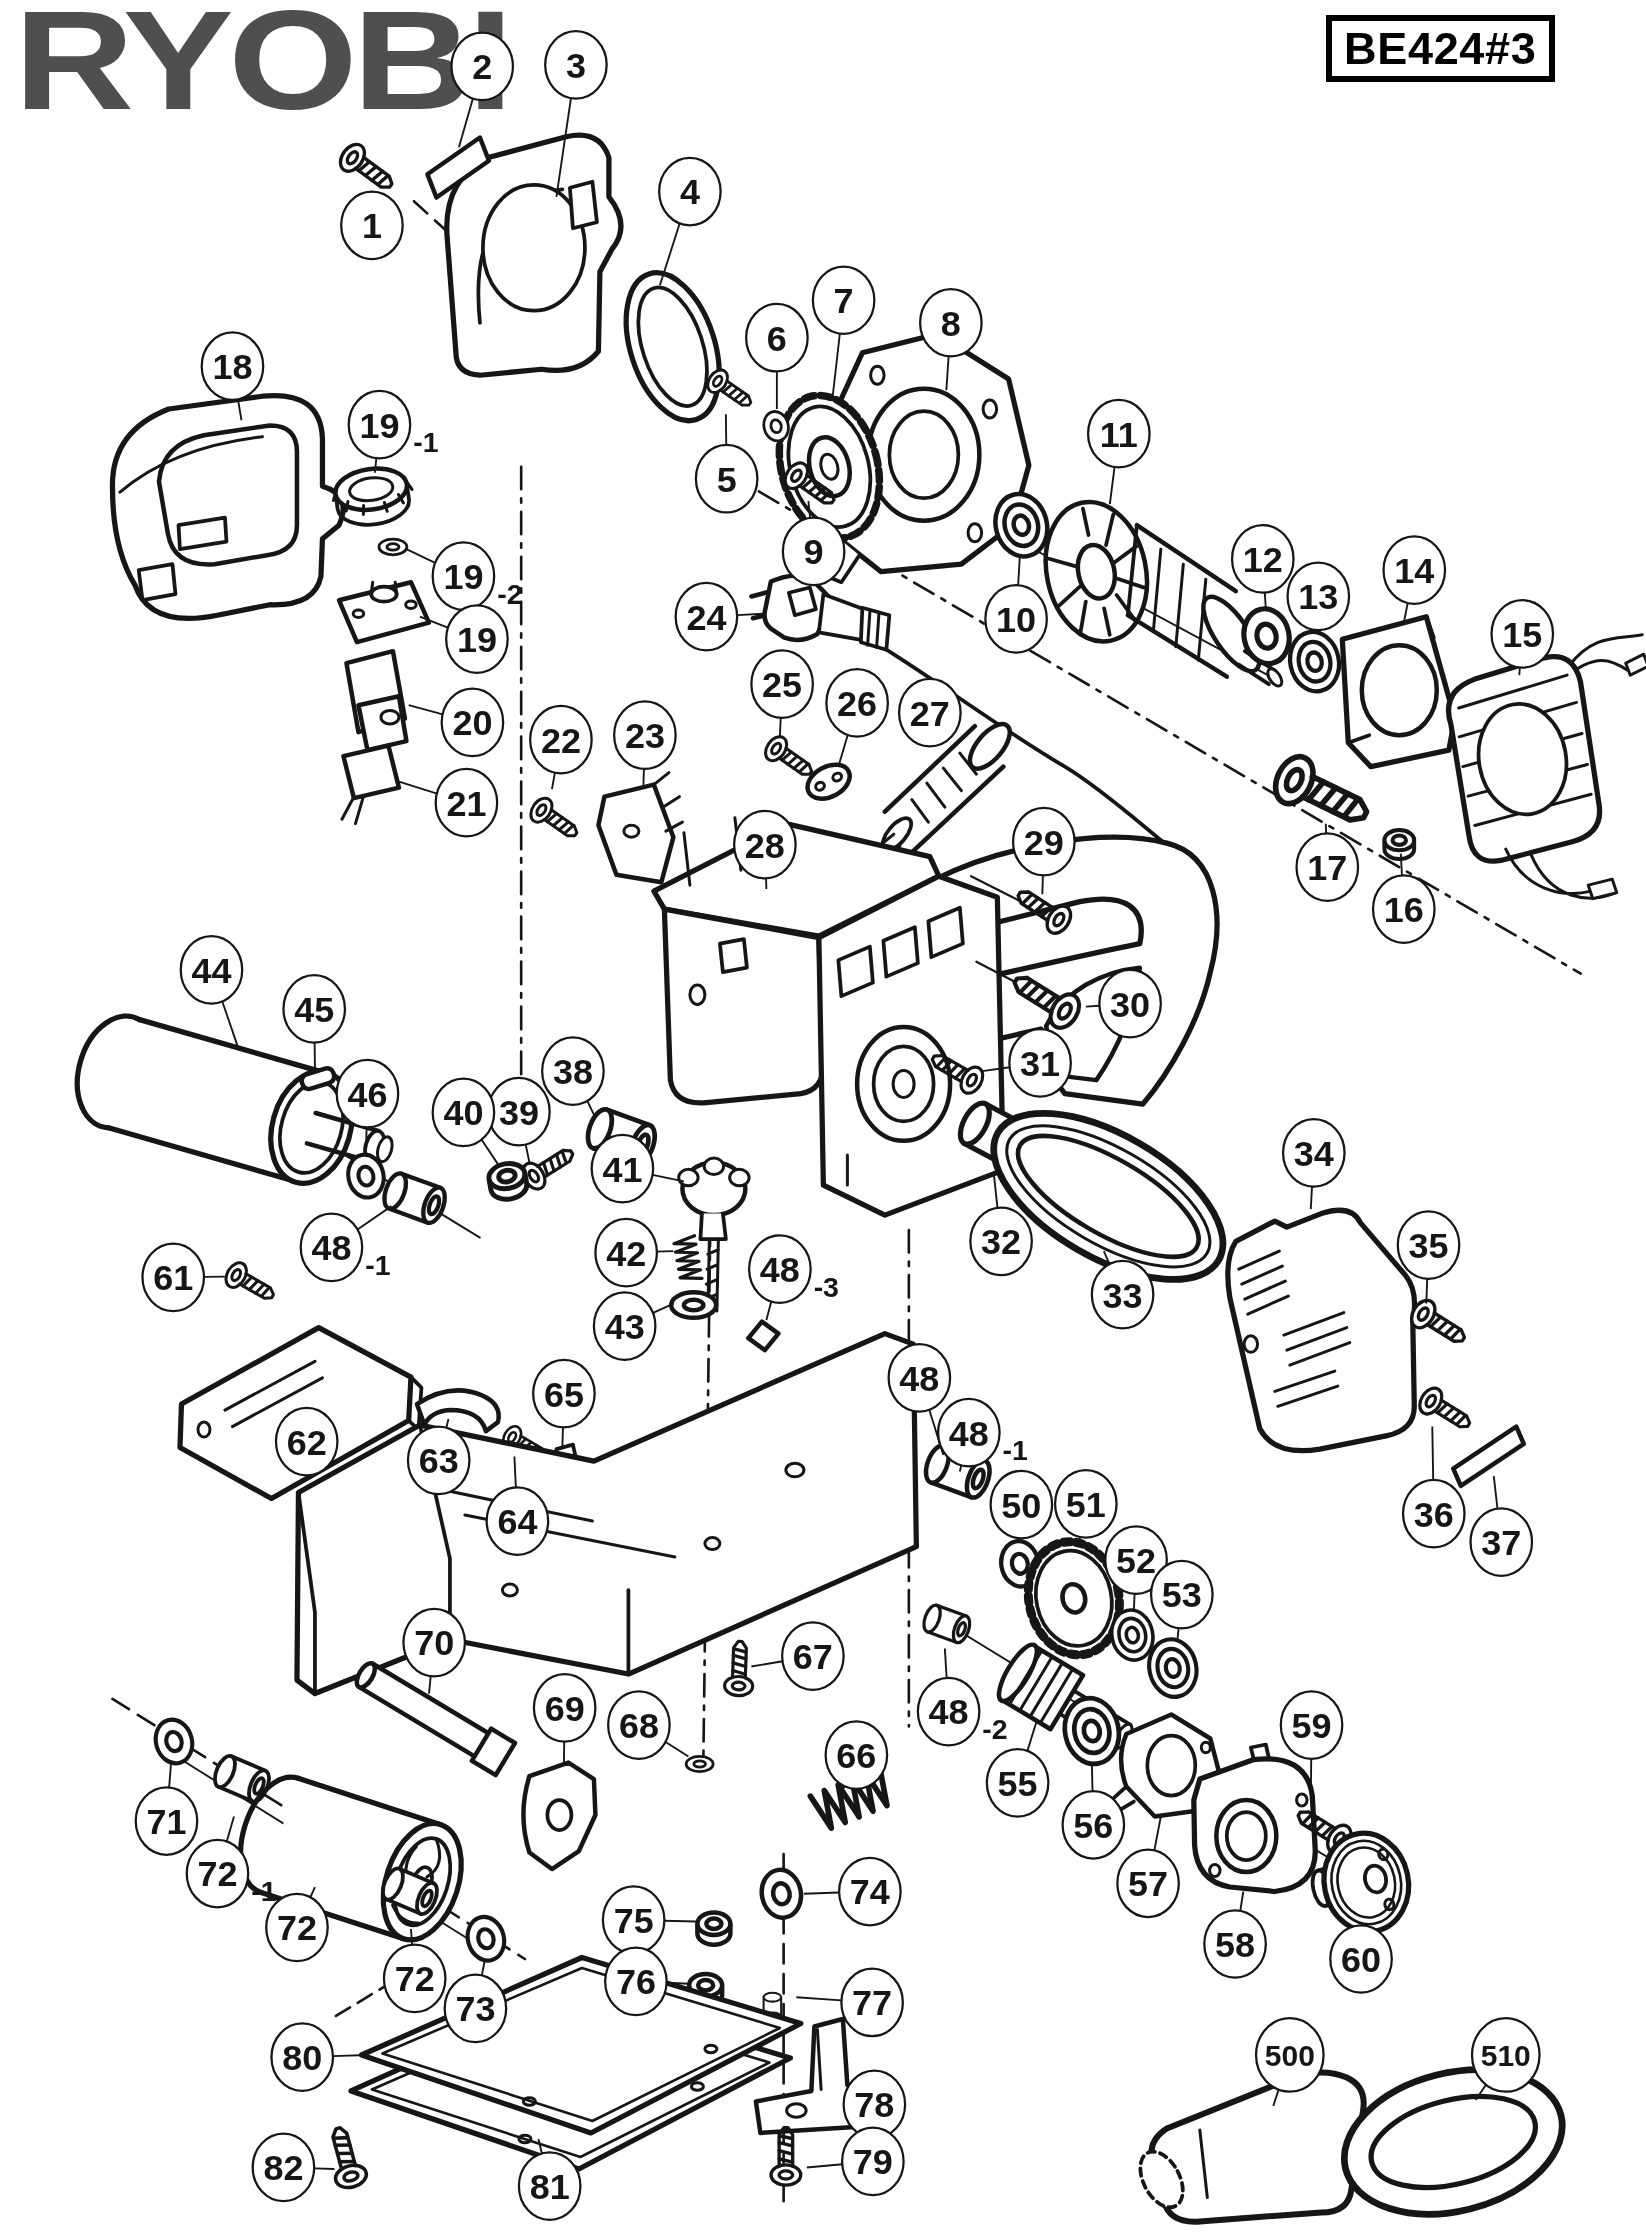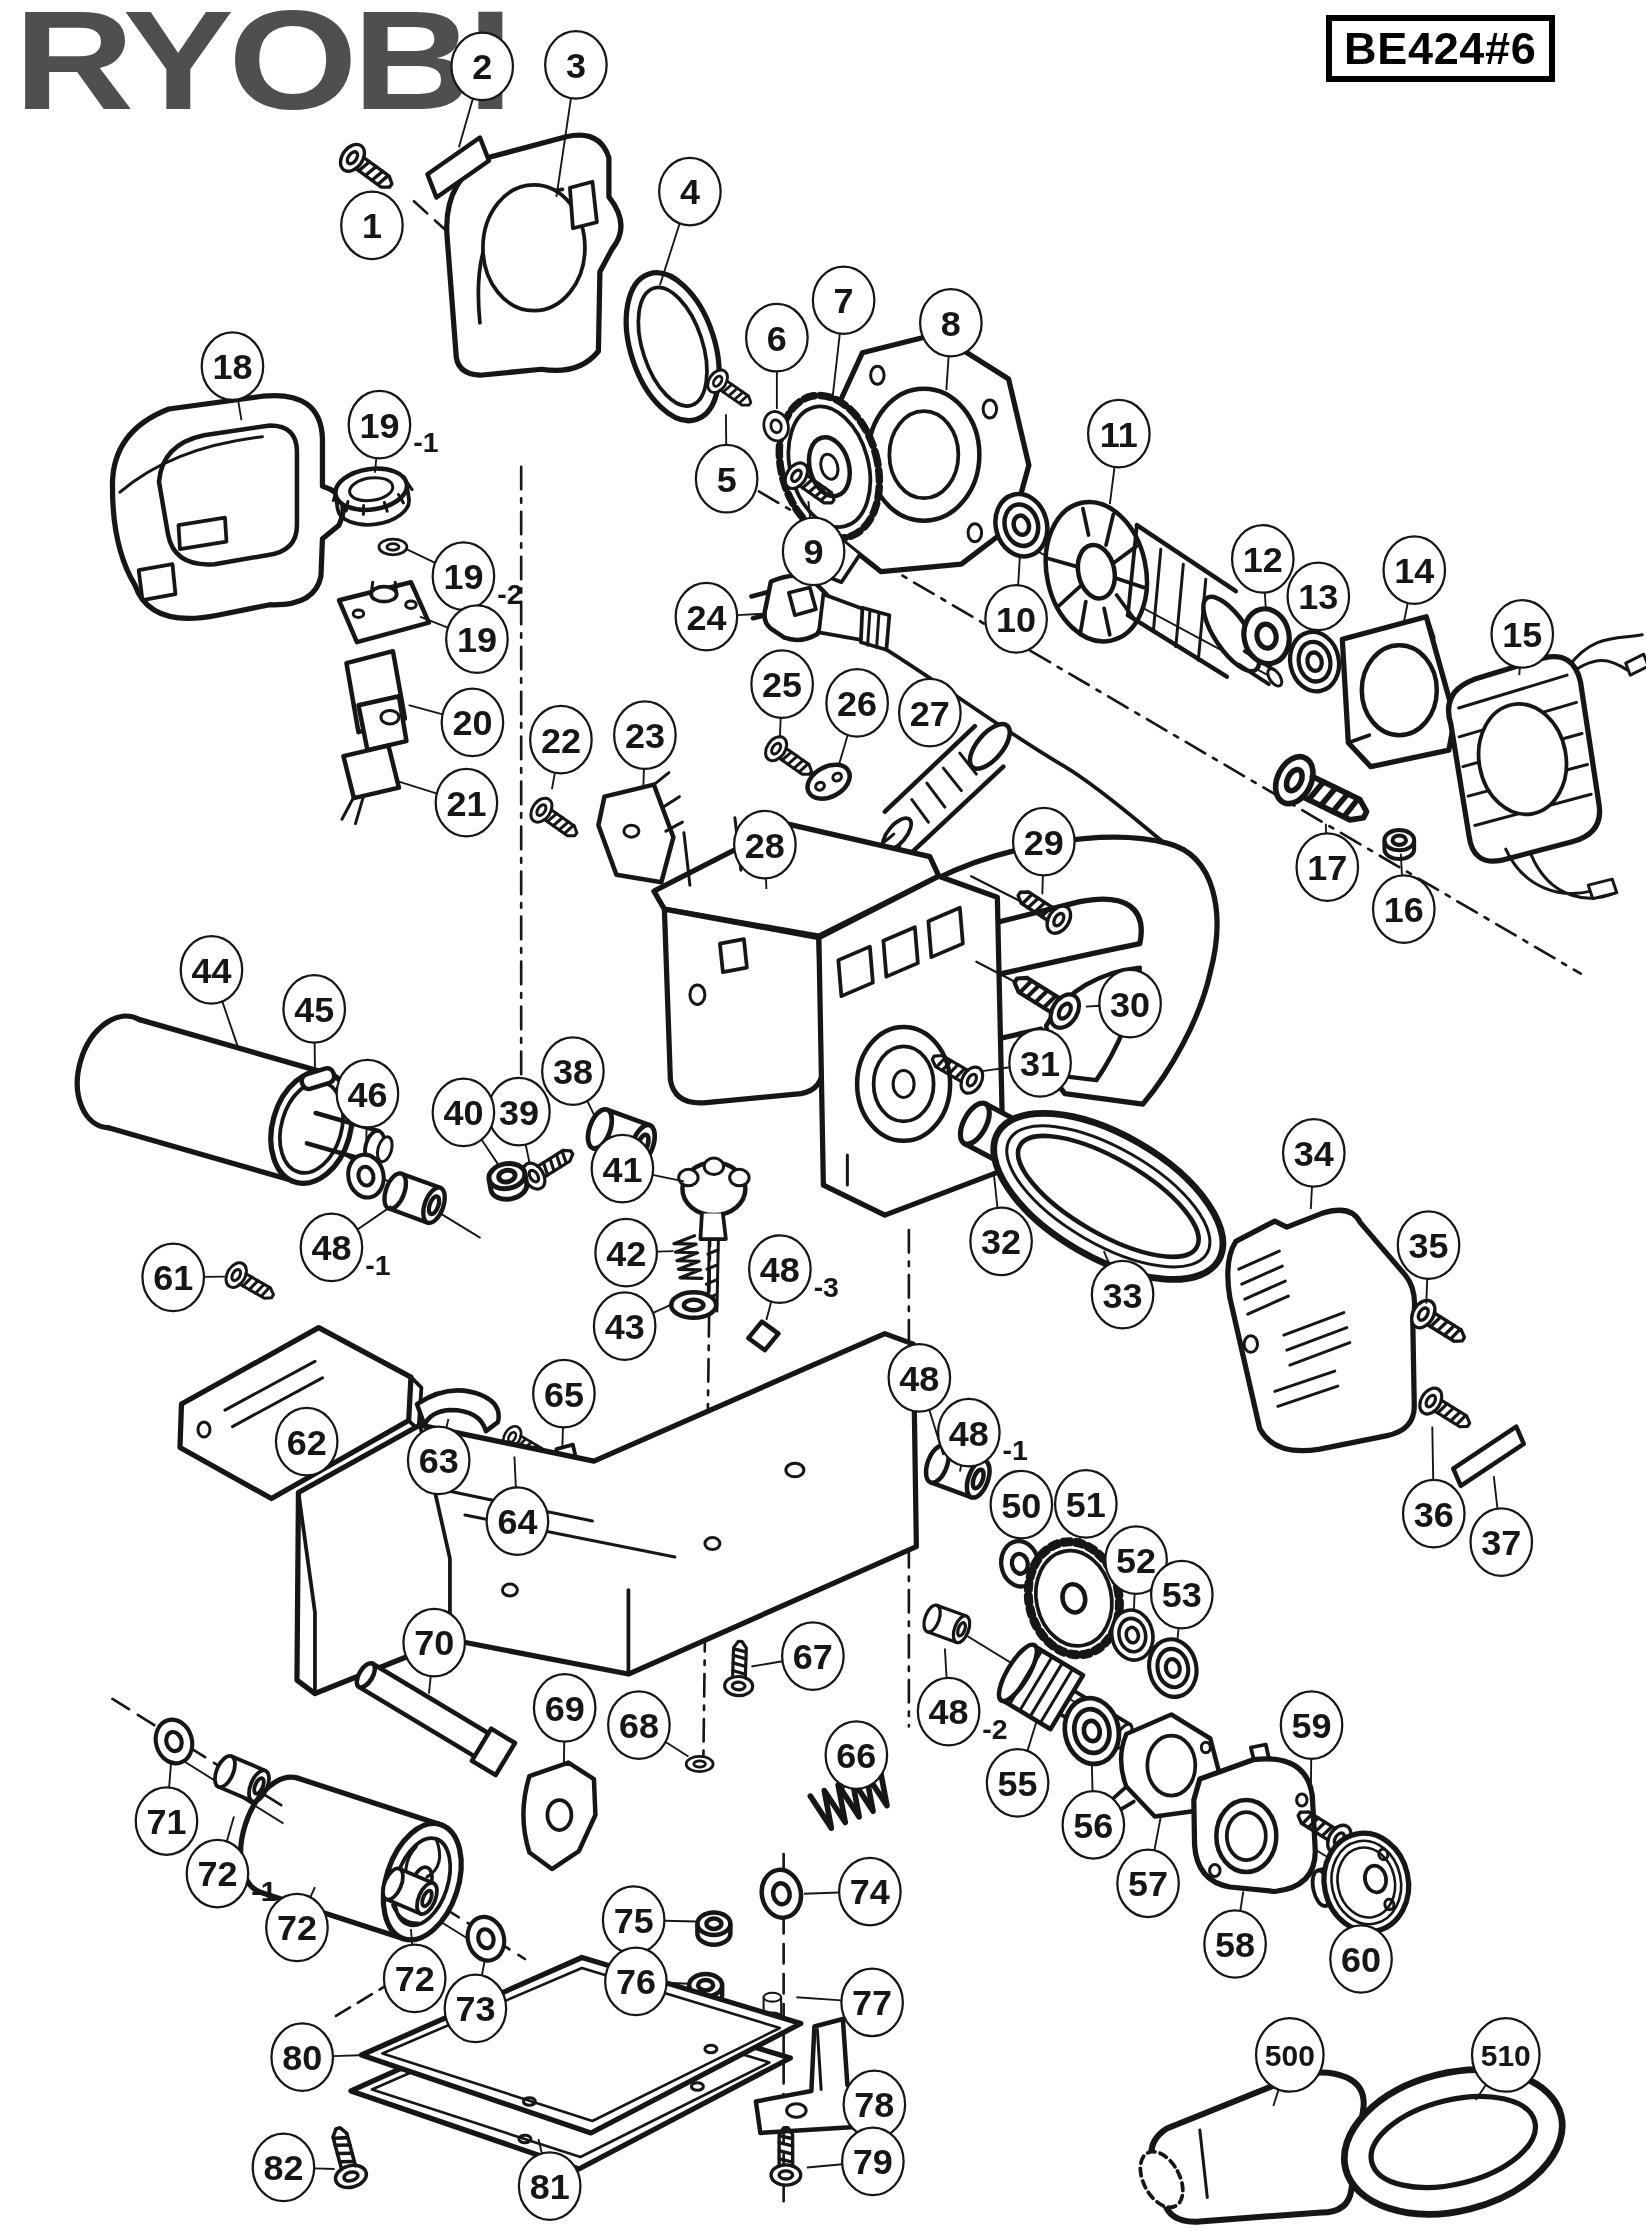--- a/index.html
+++ b/index.html
@@ -8,21 +8,21 @@
         letter-spacing:-4.5px;transform:scaleX(1.18);transform-origin:left top;}
   .model-box{position:absolute;left:1326px;top:15px;border:6px solid #000;padding:1.5px 12px;
         font-weight:bold;font-size:45px;color:#000;background:#fff;letter-spacing:0.7px;}
   svg{position:absolute;left:0;top:0;}
   .ln{stroke:#161616;fill:none;stroke-linecap:round;stroke-linejoin:round;}
 </style>
 </head>
 <body>
 
 <div class="logo">RYOBI</div>
-<div class="model-box">BE424#6</div>
+<div class="model-box">BE424#3</div>
 
 <svg width="1646" height="2239" viewBox="0 0 2195 2985">
 <defs>
   <g id="sc" class="ln" stroke-width="5">
     <ellipse cx="0" cy="0" rx="15" ry="22" fill="#fff"></ellipse>
     <ellipse cx="0" cy="0" rx="6" ry="10" fill="#fff"></ellipse>
     <path d="M13,-10 L60,-10 M13,10 L60,10 M60,-10 L70,-3 L70,3 L60,10"></path>
     <path d="M24,-10 L19,10 M36,-10 L31,10 M48,-10 L43,10 M58,-9 L54,9"></path>
   </g>
   <g id="wa" class="ln" stroke-width="6">

